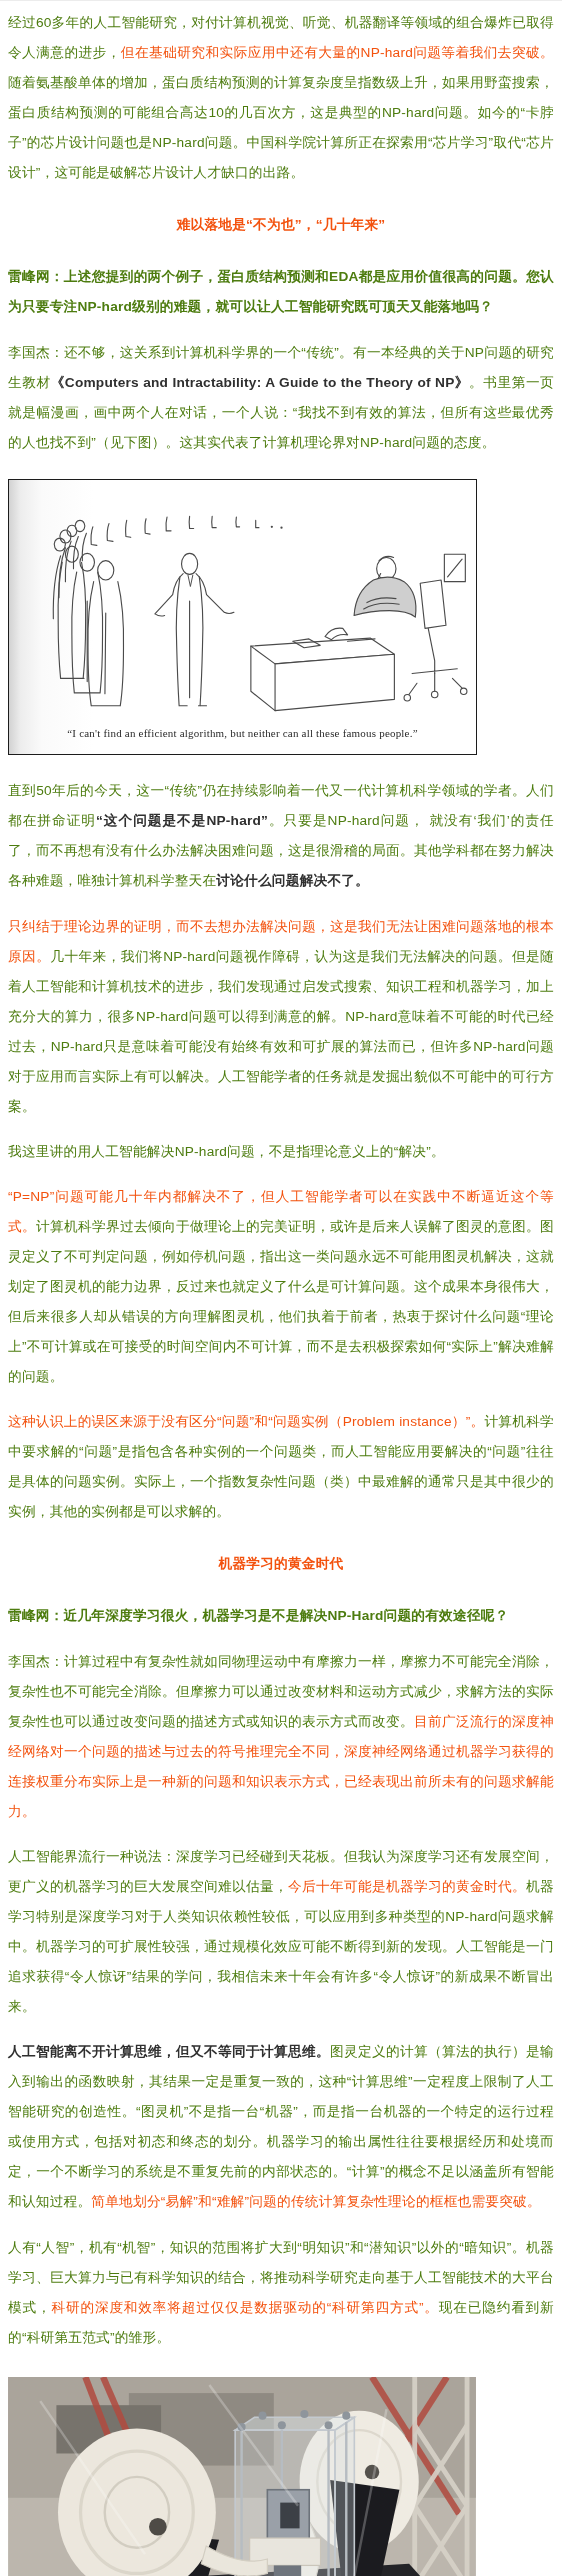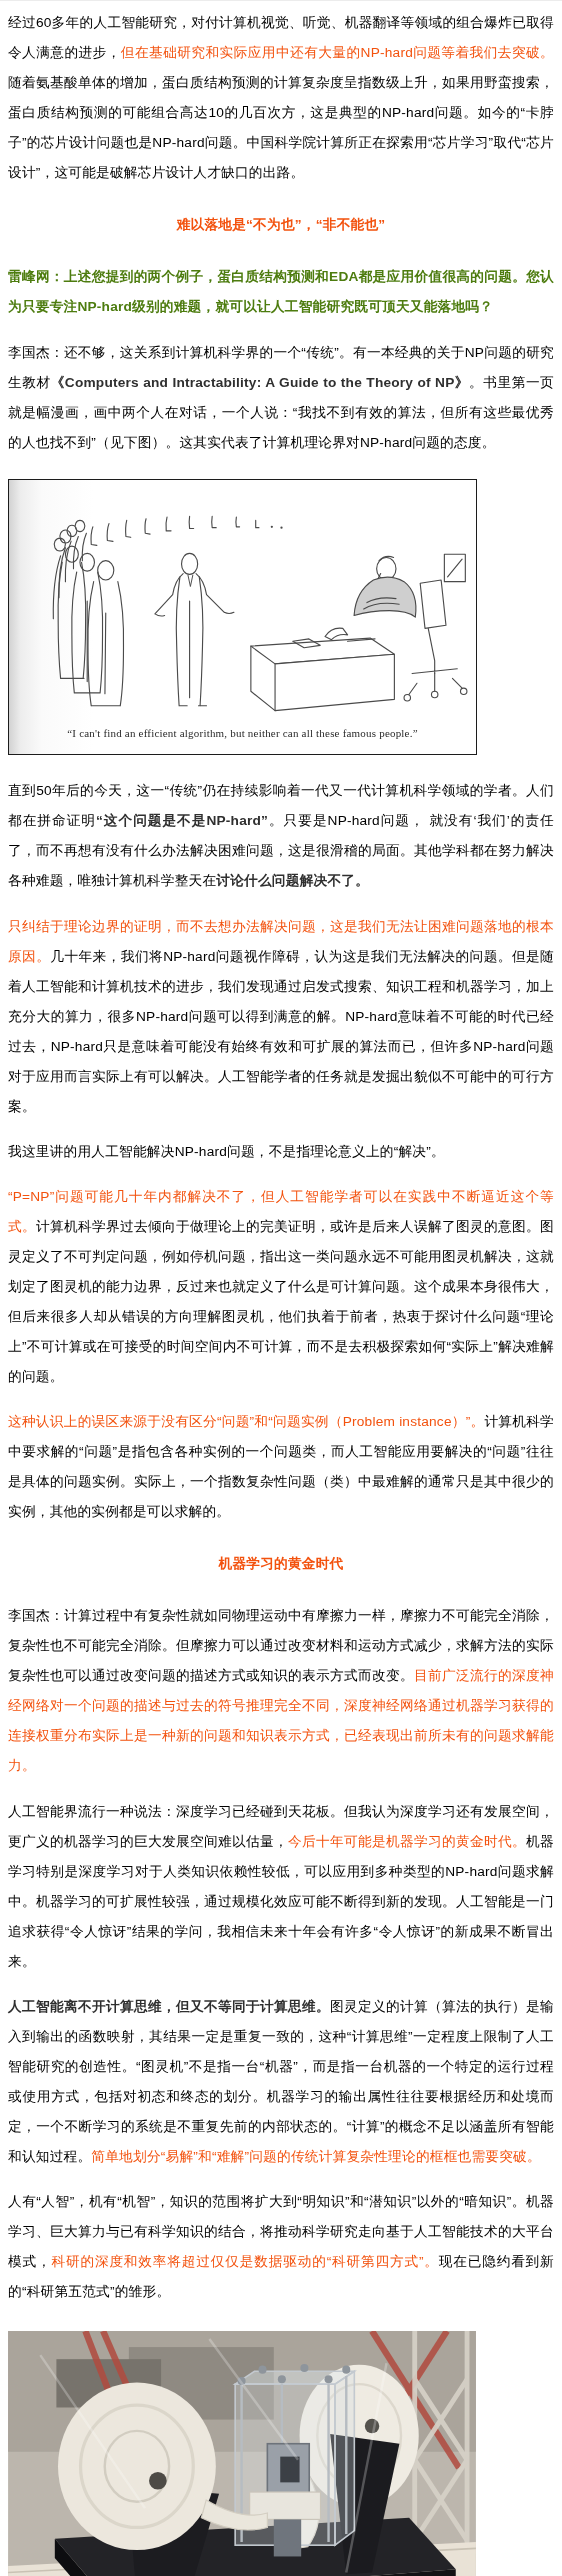--- a/index.html
+++ b/index.html
@@ -4,21 +4,21 @@
 <style>
   html,body{margin:0;padding:0;background:#ffffff;}
   .page{
     width:562px;min-height:2576px;box-sizing:border-box;
     padding:7.3px 8px 16px;border-top:0.8px solid #ececec;
     font-family:"Liberation Sans","DejaVu Sans",sans-serif;
     font-size:13.7px;line-height:30px;color:#3f3f3f;
     text-align:justify;letter-spacing:0.2px;
   }
   p.para{margin:0 0 15.3px;}
-  .seg-normal{color:#000000;}
+  .seg-normal{color:#4d7c0f;}
   .seg-em{color:#f3520e;}
   .seg-bold{font-weight:700;color:#2f2f2f;}
   p.question{font-weight:700;color:#4d7c0f;margin:0 0 15.3px;}
   h2.section-heading{
     color:#f3520e;font-size:13.7px;font-weight:700;text-align:center;
     margin:22px 0;line-height:30px;
   }
   figure{margin:21px 0;padding:0;}
   .cartoon-frame{
     width:469px;box-sizing:border-box;border:1.6px solid #1c1c1c;
@@ -36,21 +36,21 @@
   .photo-frame svg{display:block;}
   .line-art{stroke:#4a4a4a;stroke-width:1.4;fill:none;stroke-linecap:round;stroke-linejoin:round;}
 </style>
 </head>
 <body>
 
 <div class="page">
 
   <p class="para"><span class="seg-normal">经过60多年的人工智能研究，对付计算机视觉、听觉、机器翻译等领域的组合爆炸已取得令人满意的进步，</span><span class="seg-em">但在基础研究和实际应用中还有大量的NP-hard问题等着我们去突破。</span><span class="seg-normal">随着氨基酸单体的增加，蛋白质结构预测的计算复杂度呈指数级上升，如果用野蛮搜索，蛋白质结构预测的可能组合高达10的几百次方，这是典型的NP-hard问题。如今的“卡脖子”的芯片设计问题也是NP-hard问题。中国科学院计算所正在探索用“芯片学习”取代“芯片设计”，这可能是破解芯片设计人才缺口的出路。</span></p>
 
-  <h2 class="section-heading">难以落地是“不为也”，“非不能也”</h2>
+  <h2 class="section-heading">难以落地是“不为也”，“几十年来”</h2>
 
   <p class="question">雷峰网：上述您提到的两个例子，蛋白质结构预测和EDA都是应用价值很高的问题。您认为只要专注NP-hard级别的难题，就可以让人工智能研究既可顶天又能落地吗？</p>
   <p class="para"><span class="seg-normal">李国杰：还不够，这关系到计算机科学界的一个“传统”。有一本经典的关于NP问题的研究生教材</span><span class="seg-bold">《Computers and Intractability: A Guide to the Theory of NP》</span><span class="seg-normal">。书里第一页就是幅漫画，画中两个人在对话，一个人说：“我找不到有效的算法，但所有这些最优秀的人也找不到”（见下图）。这其实代表了计算机理论界对NP-hard问题的态度。</span></p>
 
   <figure>
     <div class="cartoon-frame">
       <svg width="466" height="242" viewBox="0 0 578 300" aria-hidden="true">
 
         <g class="line-art" stroke-width="1.6">
           <path d="M104 58 q-3 8 -2 22 l7 1"></path>
@@ -123,20 +123,21 @@
   </figure>
 
   <p class="para"><span class="seg-normal">直到50年后的今天，这一“传统”仍在持续影响着一代又一代计算机科学领域的学者。人们都在拼命证明</span><span class="seg-bold">“这个问题是不是NP-hard”</span><span class="seg-normal">。只要是NP-hard问题， 就没有‘我们’的责任了，而不再想有没有什么办法解决困难问题，这是很滑稽的局面。其他学科都在努力解决各种难题，唯独计算机科学整天在</span><span class="seg-bold">讨论什么问题解决不了。</span></p>
   <p class="para"><span class="seg-em">只纠结于理论边界的证明，而不去想办法解决问题，这是我们无法让困难问题落地的根本原因。</span><span class="seg-normal">几十年来，我们将NP-hard问题视作障碍，认为这是我们无法解决的问题。但是随着人工智能和计算机技术的进步，我们发现通过启发式搜索、知识工程和机器学习，加上充分大的算力，很多NP-hard问题可以得到满意的解。NP-hard意味着不可能的时代已经过去，NP-hard只是意味着可能没有始终有效和可扩展的算法而已，但许多NP-hard问题对于应用而言实际上有可以解决。人工智能学者的任务就是发掘出貌似不可能中的可行方案。</span></p>
   <p class="para"><span class="seg-normal">我这里讲的用人工智能解决NP-hard问题，不是指理论意义上的“解决”。</span></p>
   <p class="para"><span class="seg-em">“P=NP”问题可能几十年内都解决不了，但人工智能学者可以在实践中不断逼近这个等式。</span><span class="seg-normal">计算机科学界过去倾向于做理论上的完美证明，或许是后来人误解了图灵的意图。图灵定义了不可判定问题，例如停机问题，指出这一类问题永远不可能用图灵机解决，这就划定了图灵机的能力边界，反过来也就定义了什么是可计算问题。这个成果本身很伟大，但后来很多人却从错误的方向理解图灵机，他们执着于前者，热衷于探讨什么问题“理论上”不可计算或在可接受的时间空间内不可计算，而不是去积极探索如何“实际上”解决难解的问题。</span></p>
   <p class="para"><span class="seg-em">这种认识上的误区来源于没有区分“问题”和“问题实例（Problem instance）”。</span><span class="seg-normal">计算机科学中要求解的“问题”是指包含各种实例的一个问题类，而人工智能应用要解决的“问题”往往是具体的问题实例。实际上，一个指数复杂性问题（类）中最难解的通常只是其中很少的实例，其他的实例都是可以求解的。</span></p>
 
   <h2 class="section-heading">机器学习的黄金时代</h2>
 
+  <p class="question">雷峰网：近几年深度学习很火，机器学习是不是解决NP-Hard问题的有效途径呢？</p>
   <p class="para"><span class="seg-normal">李国杰：计算过程中有复杂性就如同物理运动中有摩擦力一样，摩擦力不可能完全消除，复杂性也不可能完全消除。但摩擦力可以通过改变材料和运动方式减少，求解方法的实际复杂性也可以通过改变问题的描述方式或知识的表示方式而改变。</span><span class="seg-em">目前广泛流行的深度神经网络对一个问题的描述与过去的符号推理完全不同，深度神经网络通过机器学习获得的连接权重分布实际上是一种新的问题和知识表示方式，已经表现出前所未有的问题求解能力。</span></p>
   <p class="para"><span class="seg-normal">人工智能界流行一种说法：深度学习已经碰到天花板。但我认为深度学习还有发展空间，更广义的机器学习的巨大发展空间难以估量，</span><span class="seg-em">今后十年可能是机器学习的黄金时代。</span><span class="seg-normal">机器学习特别是深度学习对于人类知识依赖性较低，可以应用到多种类型的NP-hard问题求解中。机器学习的可扩展性较强，通过规模化效应可能不断得到新的发现。人工智能是一门追求获得“令人惊讶”结果的学问，我相信未来十年会有许多“令人惊讶”的新成果不断冒出来。</span></p>
   <p class="para"><span class="seg-bold">人工智能离不开计算思维，但又不等同于计算思维。</span><span class="seg-normal">图灵定义的计算（算法的执行）是输入到输出的函数映射，其结果一定是重复一致的，这种“计算思维”一定程度上限制了人工智能研究的创造性。“图灵机”不是指一台“机器”，而是指一台机器的一个特定的运行过程或使用方式，包括对初态和终态的划分。机器学习的输出属性往往要根据经历和处境而定，一个不断学习的系统是不重复先前的内部状态的。“计算”的概念不足以涵盖所有智能和认知过程。</span><span class="seg-em">简单地划分“易解”和“难解”问题的传统计算复杂性理论的框框也需要突破。</span></p>
   <p class="para"><span class="seg-normal">人有“人智”，机有“机智”，知识的范围将扩大到“明知识”和“潜知识”以外的“暗知识”。机器学习、巨大算力与已有科学知识的结合，将推动科学研究走向基于人工智能技术的大平台模式，</span><span class="seg-em">科研的深度和效率将超过仅仅是数据驱动的“科研第四方式”。</span><span class="seg-normal">现在已隐约看到新的“科研第五范式”的雏形。</span></p>
 
   <figure class="photo-figure">
     <div class="photo-frame">
       <svg width="468" height="310" viewBox="0 0 581 385" aria-hidden="true">
 
         <rect x="0" y="0" width="581" height="385" fill="#bcb6ad"></rect>

